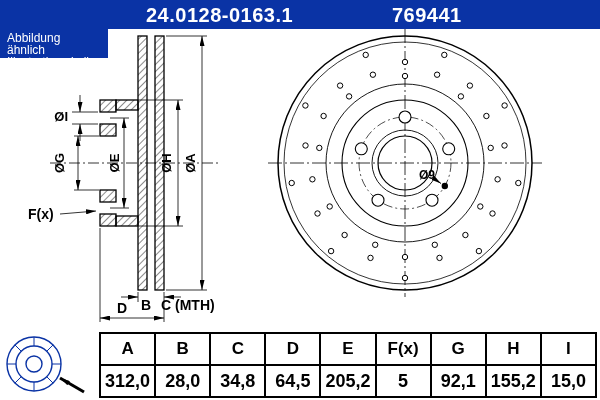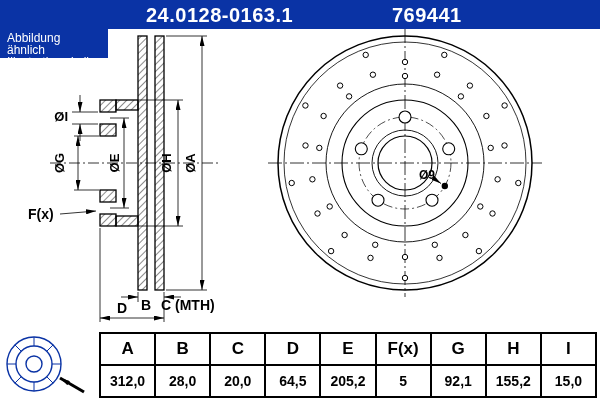--- a/index.html
+++ b/index.html
@@ -19,21 +19,21 @@
     color:#fff; font-size:12px; line-height:12px; padding:3px 7px;
   }
   svg.drawing { position:absolute; top:0; left:0; }
   table.dims {
     position:absolute; left:99px; top:332px; width:498px;
     border-collapse:collapse; table-layout:fixed; text-align:center;
     background:#fff;
   }
   .dims th, .dims td { border:2px solid #000; vertical-align:middle; }
   .dims th { font-size:17px; font-weight:bold; height:32px; }
-  .dims td { font-size:14px; font-weight:bold; height:32px; }
+  .dims td { font-size:18px; font-weight:bold; height:32px; }
 </style>
 </head>
 <body>
 
 <div class="header brand-bg" style="background: rgb(10, 51, 165);">
   <span class="part">24.0128-0163.1</span>
   <span class="ref">769441</span>
 </div>
 
 <div class="note brand-bg" style="background: rgb(10, 51, 165);">
@@ -207,21 +207,21 @@
       <th>F(x)</th>
       <th>G</th>
       <th>H</th>
       <th>I</th>
     </tr>
   </thead>
   <tbody>
     <tr>
       <td>312,0</td>
       <td>28,0</td>
-      <td>20,0</td>
+      <td>34,8</td>
       <td>64,5</td>
       <td>205,2</td>
       <td>5</td>
       <td>92,1</td>
       <td>155,2</td>
       <td>15,0</td>
     </tr>
   </tbody>
 </table>
 

